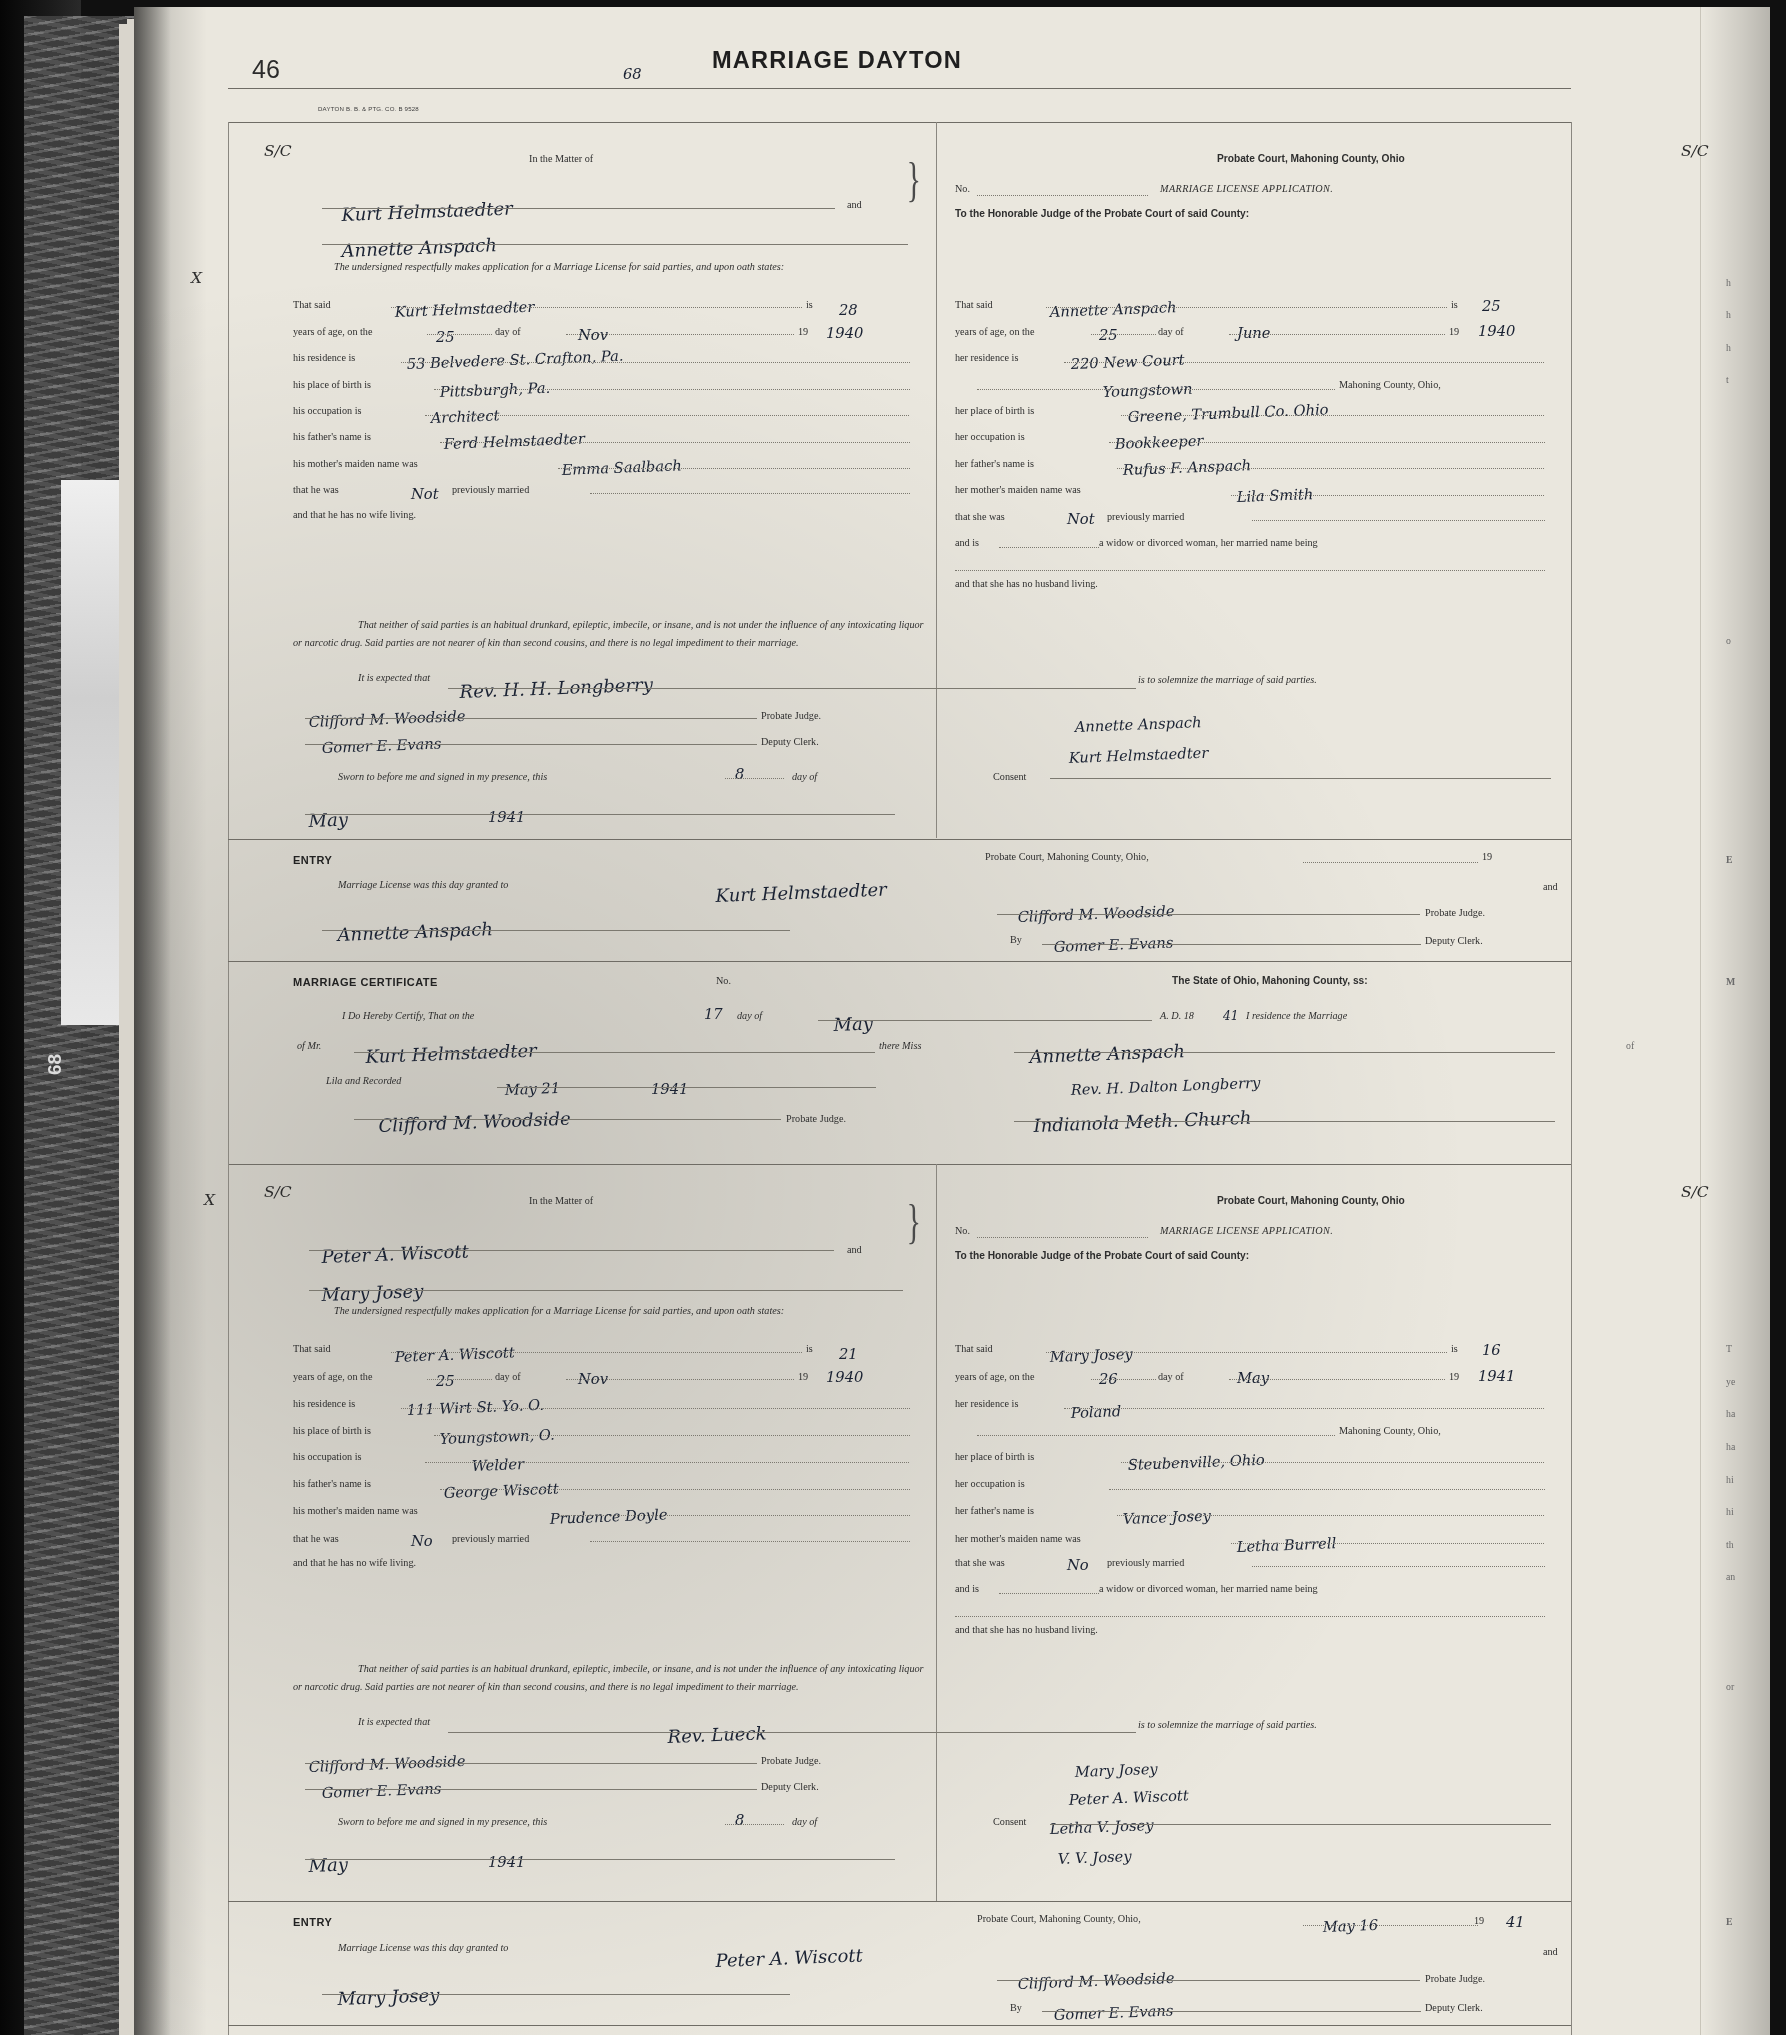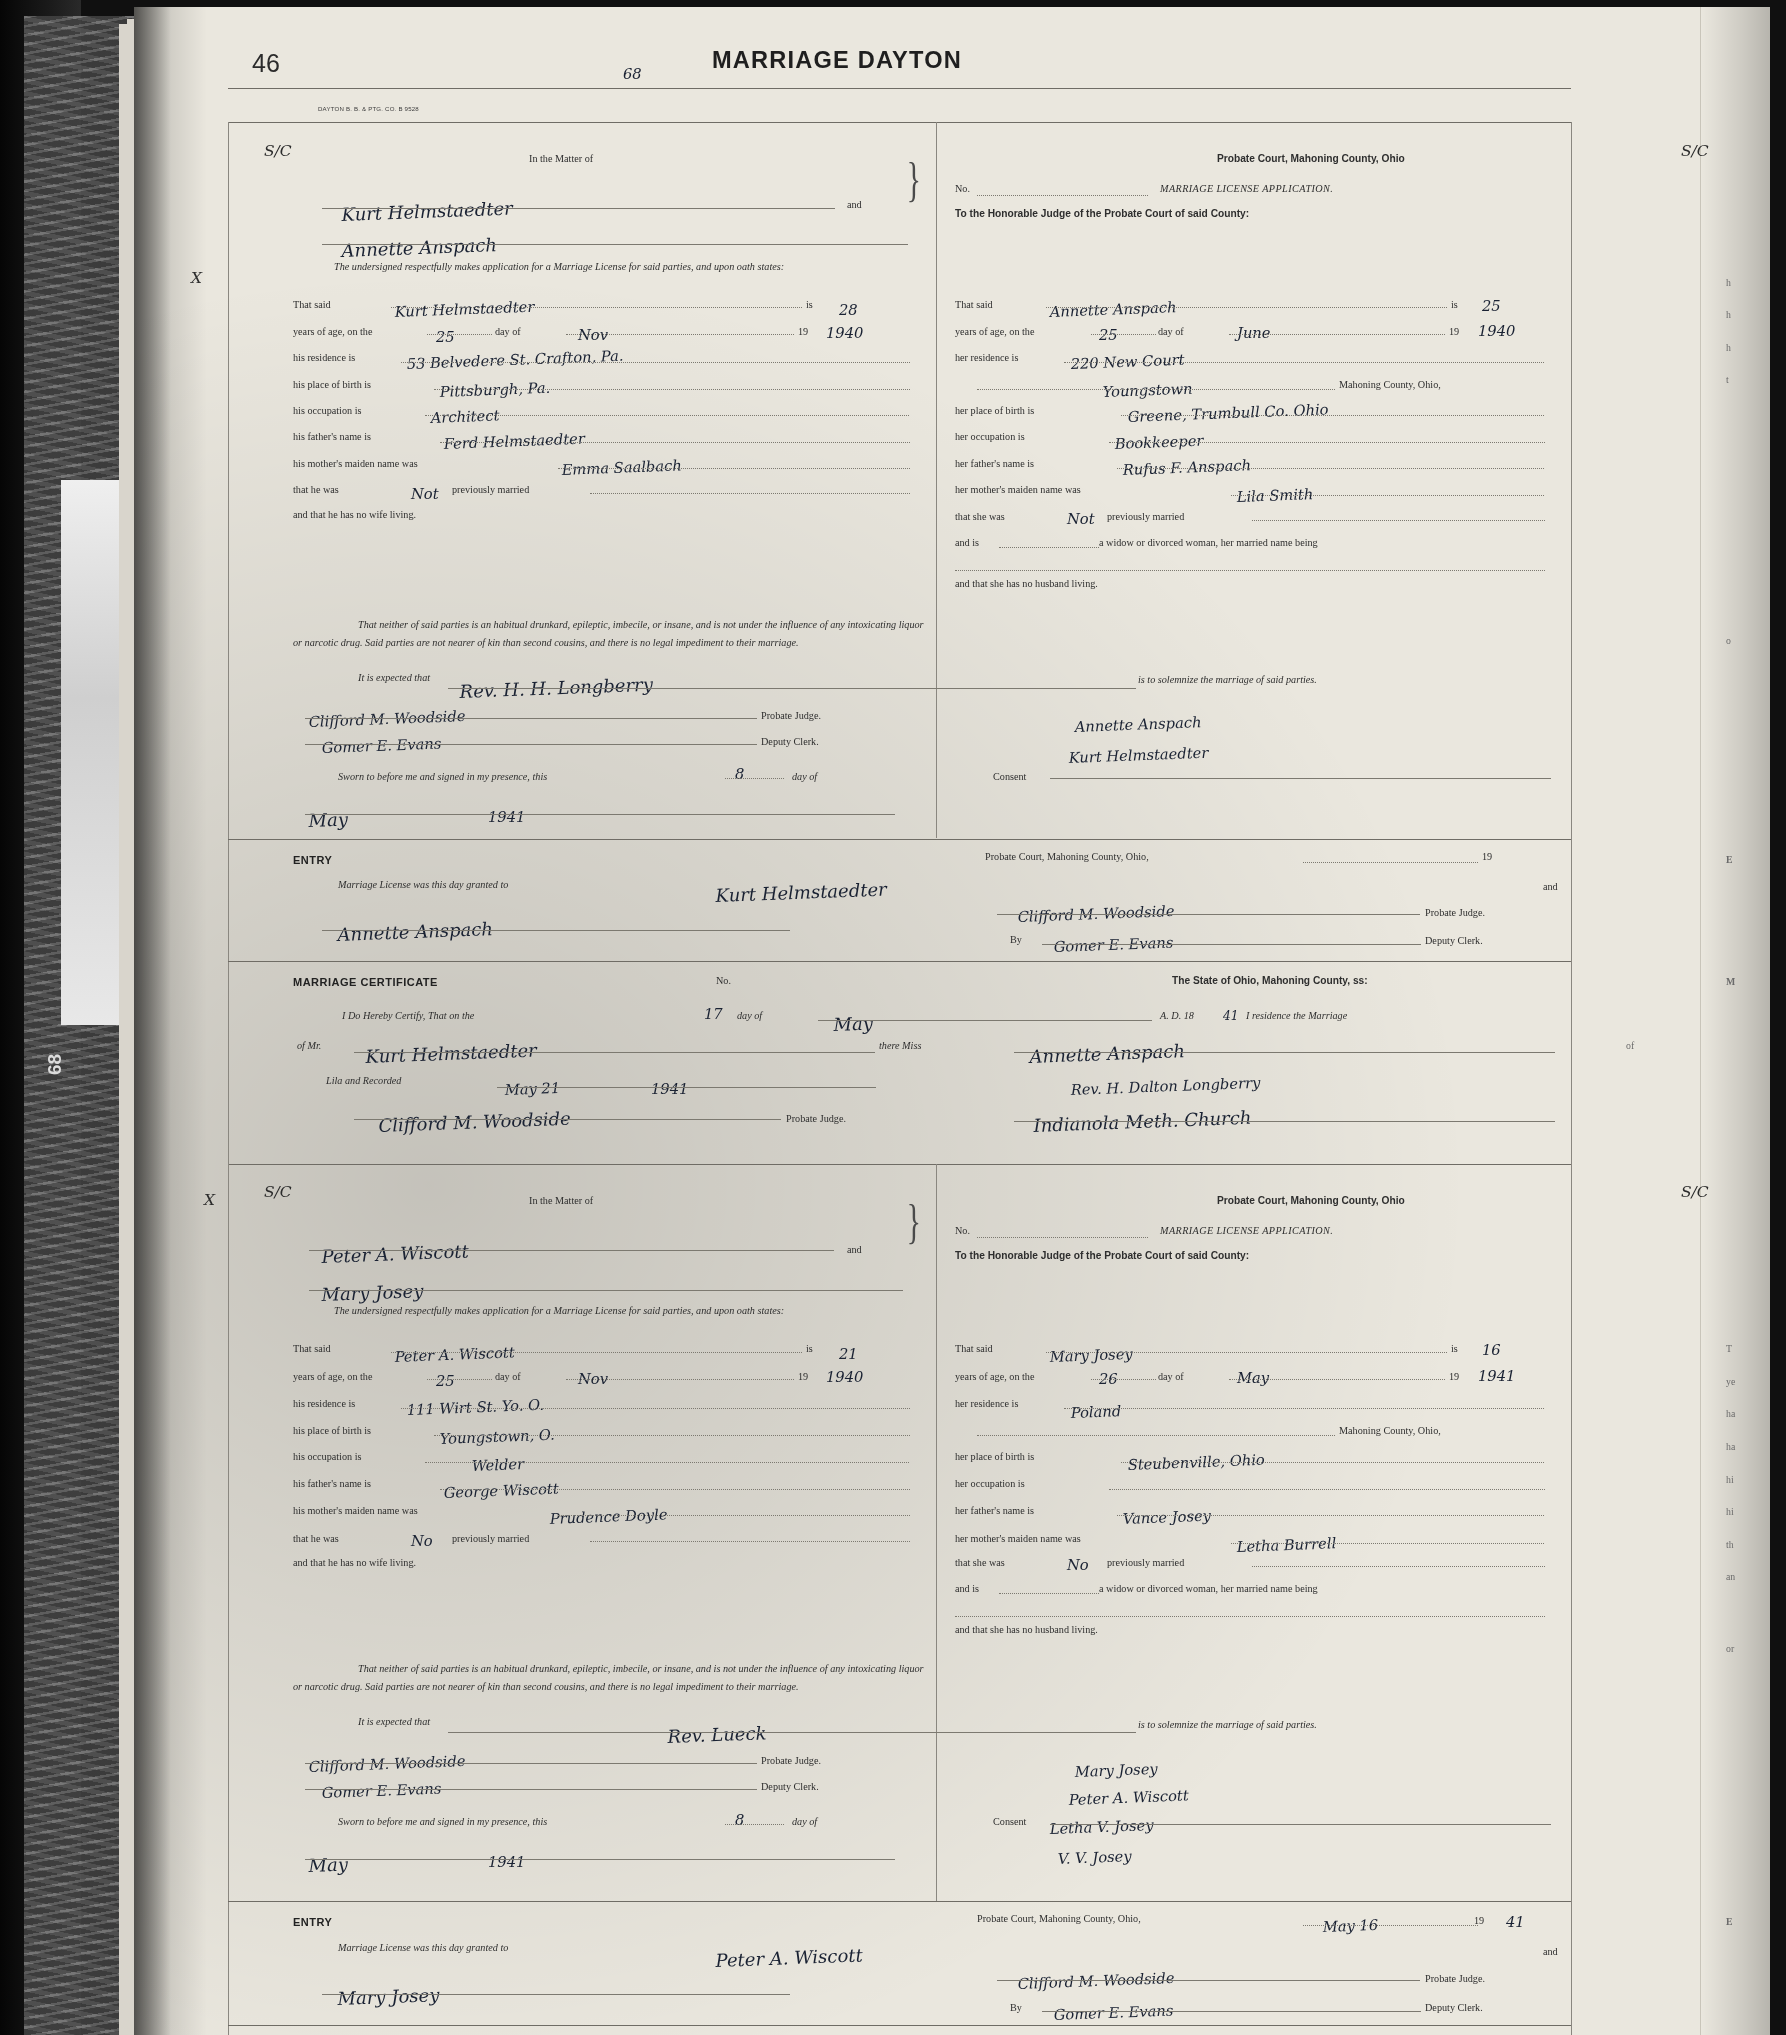--- a/index.html
+++ b/index.html
@@ -193,21 +193,21 @@
 <div class="page-stack-edge" style="left:134px;top:12.2px;width:9px;height:2337px;"></div>
 
 <div class="page">
   <div class="page-inner"></div>
   <div class="spine-shadow" style="left:0;"></div>
   <div class="right-edge-fold"></div>
 </div>
 
 <div class="side-num" style="left:44px;top:1075px;">68</div>
 
-<div class="hdr-num" style="left:252px;top:49px;">46</div>
+<div class="hdr-num" style="left:252px;top:55px;">46</div>
 <div class="hand hand-md" style="left:623px;top:65px;">68</div>
 <div class="hdr-title" style="left:712px;top:47px;">MARRIAGE DAYTON</div>
 <div class="rule" style="left:228px;top:88px;width:1343px;"></div>
 <div class="tiny-print" style="left:318px;top:105px;">DAYTON B. B. &amp; PTG. CO.    B 9528</div>
 
 <div class="rule" style="left:228px;top:122px;width:1343px;height:0.8px;"></div>
 <div class="vrule" style="left:228px;top:122px;height:1042px;"></div>
 <div class="vrule" style="left:1571px;top:122px;height:1042px;"></div>
 <div class="vrule" style="left:936px;top:122px;height:716px;"></div>
 <div class="rule" style="left:228px;top:839px;width:1343px;"></div>
@@ -581,15 +581,15 @@
 <div class="ghost" style="left:1726px;top:976px;font-weight:bold;">M</div>
 <div class="ghost" style="left:1626px;top:1040px;">of</div>
 <div class="ghost" style="left:1726px;top:1343px;">T</div>
 <div class="ghost" style="left:1726px;top:1376px;">ye</div>
 <div class="ghost" style="left:1726px;top:1408px;">ha</div>
 <div class="ghost" style="left:1726px;top:1441px;">ha</div>
 <div class="ghost" style="left:1726px;top:1474px;">hi</div>
 <div class="ghost" style="left:1726px;top:1506px;">hi</div>
 <div class="ghost" style="left:1726px;top:1539px;">th</div>
 <div class="ghost" style="left:1726px;top:1571px;">an</div>
-<div class="ghost" style="left:1726px;top:1643px;">or</div>
+<div class="ghost" style="left:1726px;top:1681px;">or</div>
 <div class="ghost" style="left:1726px;top:1916px;font-weight:bold;">E</div>
 
 
 </body></html>

